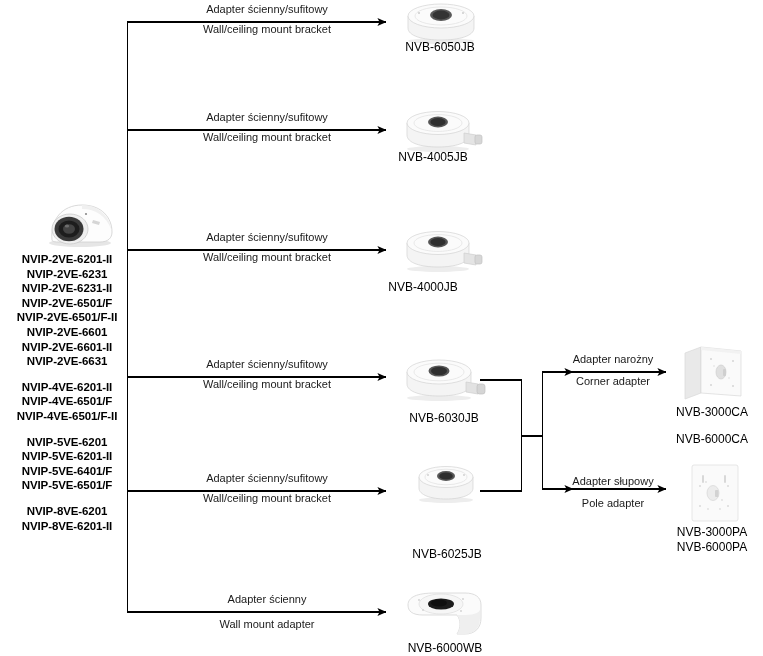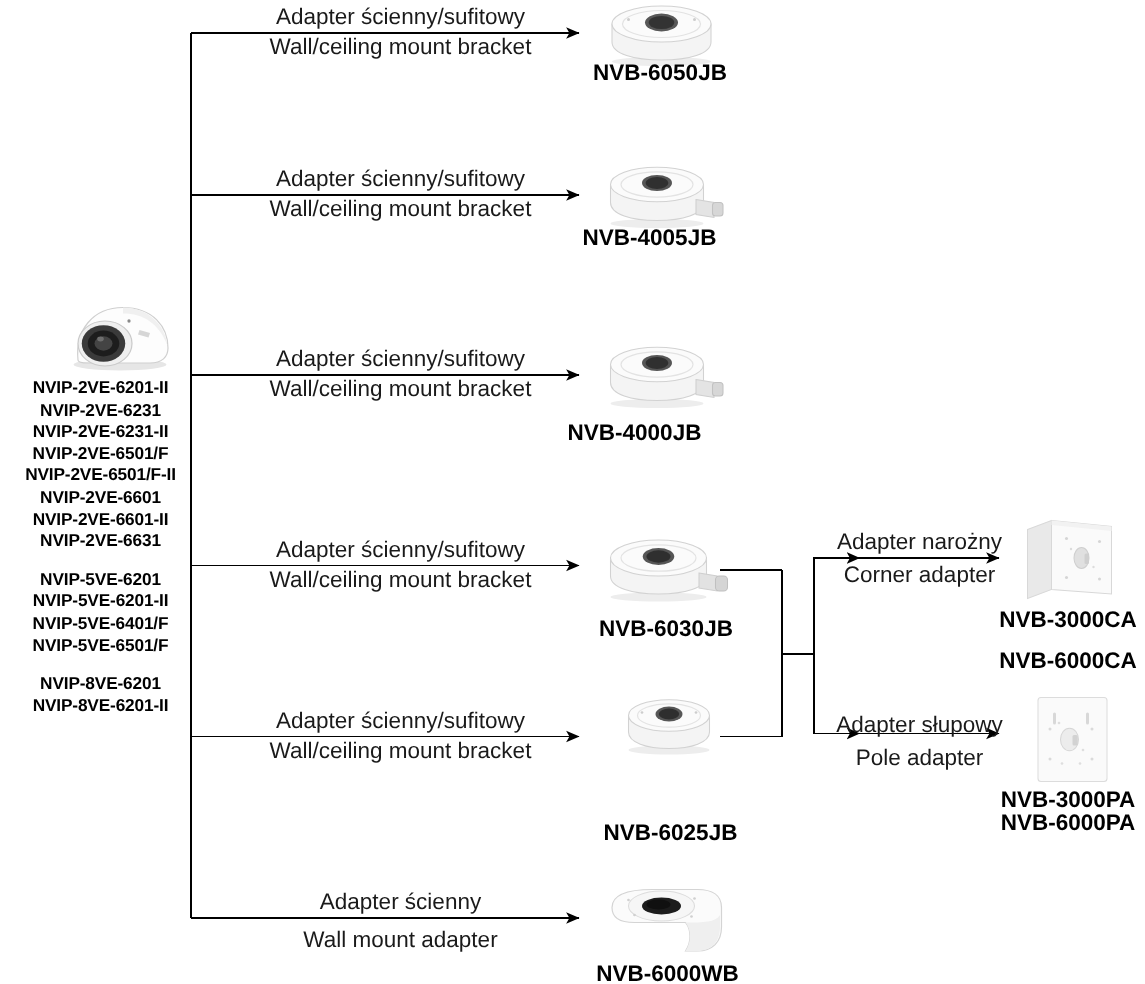--- a/index.html
+++ b/index.html
@@ -1,21 +1,21 @@
 <!DOCTYPE html>
 <html><head>
 <meta charset="utf-8">
 <style>
   html,body{margin:0;padding:0;background:#ffffff;}
   body{width:763px;height:656px;position:relative;overflow:hidden;
        font-family:"Liberation Sans",sans-serif;color:#000;}
   #canvas{position:absolute;inset:0;width:763px;height:656px;}
   .lbl{position:absolute;white-space:nowrap;}
-  .poltxt,.engtxt{font-size:15px;color:#1a1a1a;text-align:center;transform:translateX(-50%);}
-  .modelname{font-size:15px;font-weight:bold;text-align:right;transform:translateX(-50%);}
+  .poltxt,.engtxt{font-size:11px;color:#1a1a1a;text-align:center;transform:translateX(-50%);}
+  .modelname{font-size:12px;font-weight:normal;text-align:right;transform:translateX(-50%);}
   .camlist{position:absolute;left:0;top:252px;width:134px;text-align:center;
            font-size:11.5px;font-weight:bold;line-height:14.6px;letter-spacing:-0.1px;}
   .camlist .grp{margin-bottom:11px;}
   .camlist .grp:last-child{margin-bottom:4px;}
   svg{position:absolute;left:0;top:0;overflow:visible;}
   .prod{position:absolute;}
 </style>
 </head>
 <body>
 
@@ -70,20 +70,25 @@
 <div class="camlist">
   <div class="grp">
       <div>NVIP-2VE-6201-II</div>
       <div>NVIP-2VE-6231</div>
       <div>NVIP-2VE-6231-II</div>
       <div>NVIP-2VE-6501/F</div>
       <div>NVIP-2VE-6501/F-II</div>
       <div>NVIP-2VE-6601</div>
       <div>NVIP-2VE-6601-II</div>
       <div>NVIP-2VE-6631</div>
+    </div>
+  <div class="grp">
+      <div>NVIP-4VE-6201-II</div>
+      <div>NVIP-4VE-6501/F</div>
+      <div>NVIP-4VE-6501/F-II</div>
     </div>
   <div class="grp">
       <div>NVIP-5VE-6201</div>
       <div>NVIP-5VE-6201-II</div>
       <div>NVIP-5VE-6401/F</div>
       <div>NVIP-5VE-6501/F</div>
     </div>
   <div class="grp">
       <div>NVIP-8VE-6201</div>
       <div>NVIP-8VE-6201-II</div>

